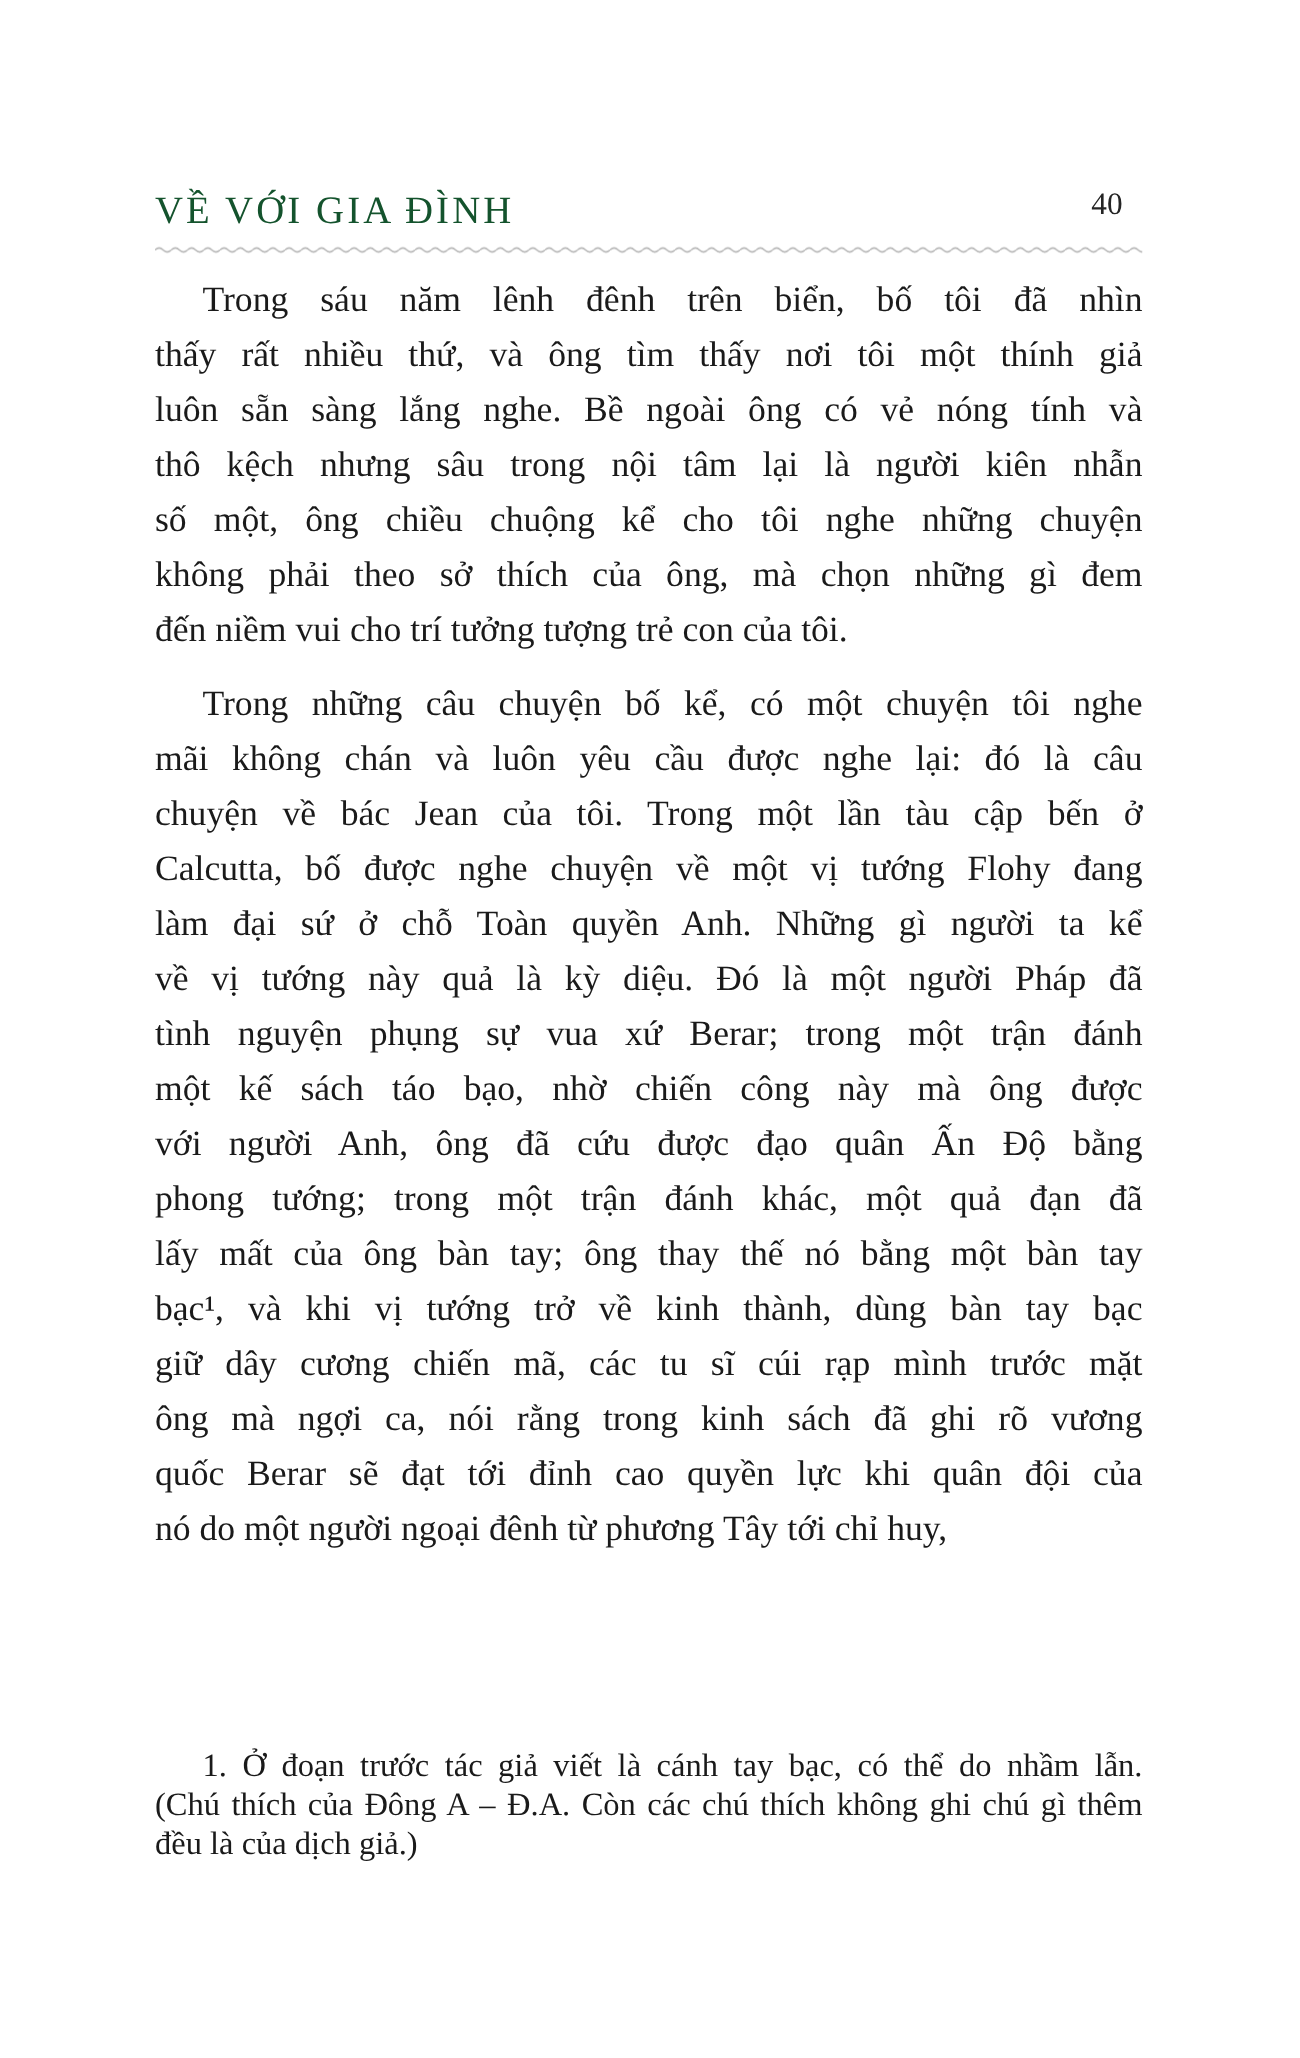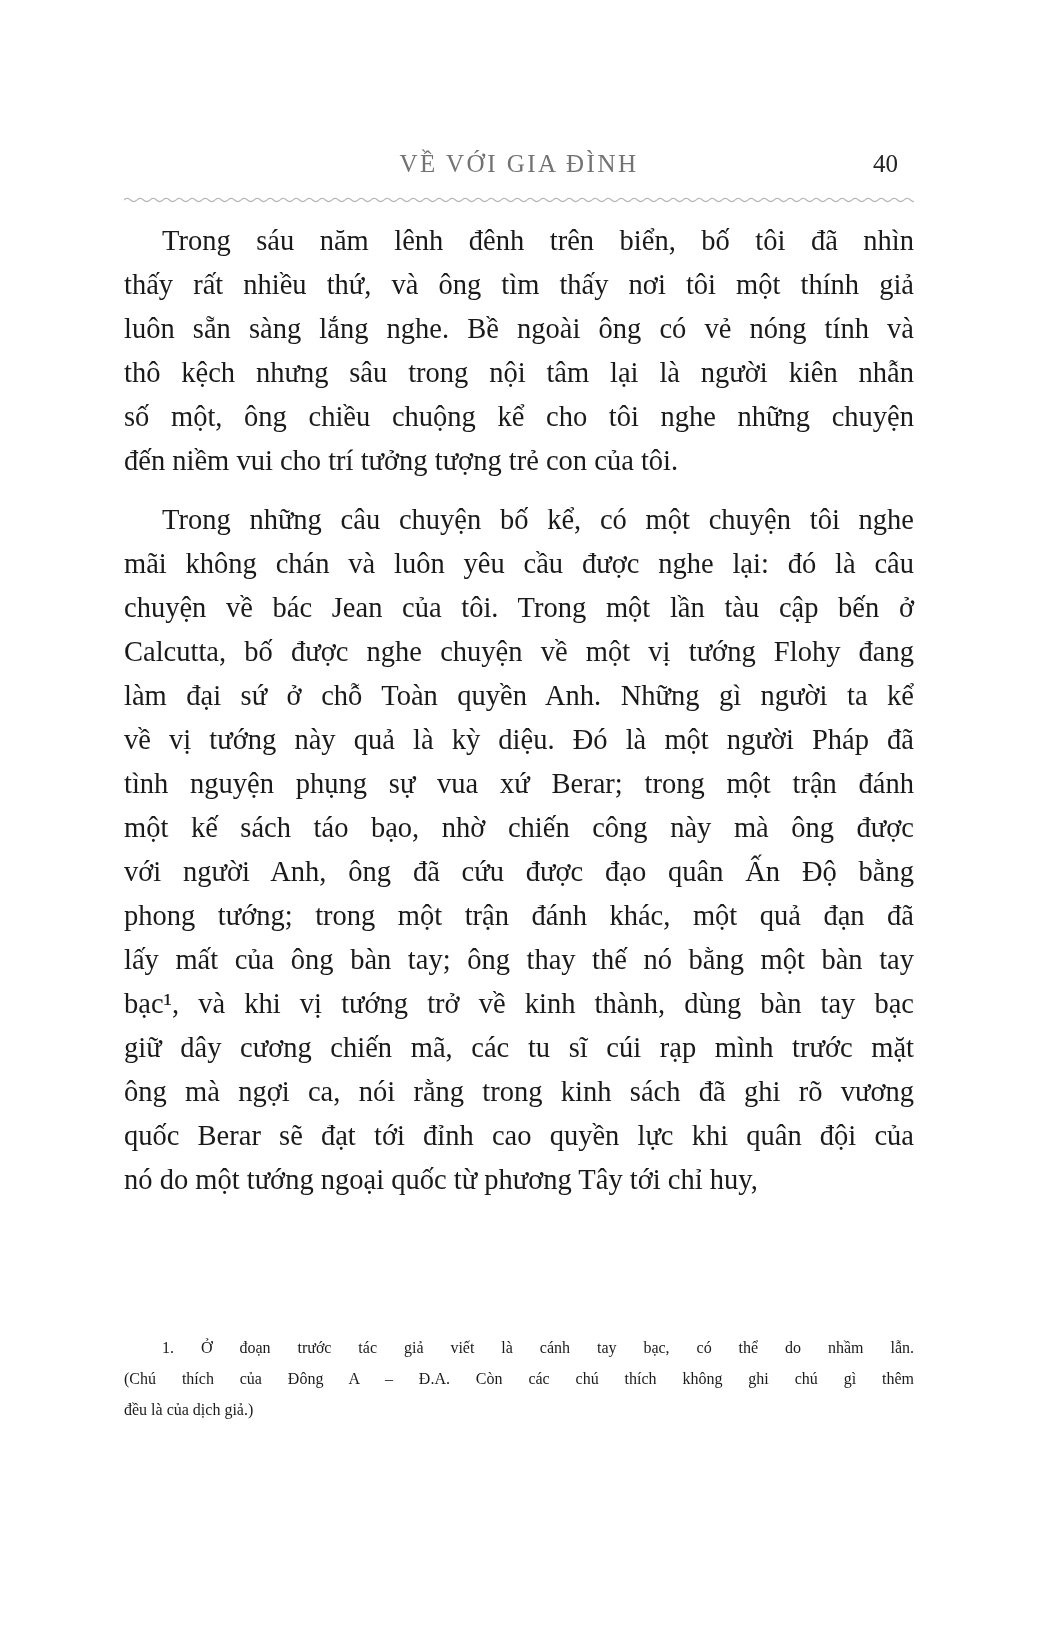--- a/index.html
+++ b/index.html
@@ -18,24 +18,23 @@
   }
   .running-header {
     position: absolute;
     top: 150px;
     left: 124px;
     width: 790px;
     height: 34px;
   }
   .header-title {
     display: block;
-    text-align: center;
-    font-size: 25px;
+    font-size: 31px;
     letter-spacing: 2.5px;
-    color: #737373;
+    color: #14532d;
     white-space: nowrap;
   }
   .page-number {
     position: absolute;
     top: 0;
     right: 16px;
     font-size: 25px;
     color: #242424;
   }
   .wavy-divider {
@@ -55,24 +54,24 @@
   .para:last-child { margin-bottom: 4px; }
   .line {
     text-align: justify;
     text-align-last: justify;
     white-space: normal;
   }
   .line.first { text-indent: 38px; }
   .line.last { text-align-last: left; }
   .footnote {
     position: absolute;
-    top: 1332px;
+    top: 1397px;
     left: 124px;
     width: 790px;
-    font-size: 16px;
+    font-size: 26px;
     line-height: 31px;
   }
   .fn-line {
     text-align: justify;
     text-align-last: justify;
   }
   .fn-line.first { text-indent: 38px; }
   .fn-line.last { text-align-last: left; }
 </style>
 </head>
@@ -94,39 +93,40 @@
     <rect x="0" y="0" width="790" height="10" fill="url(#wavepat)"></rect>
   </svg>
 
   <div class="body-text">
     <div class="para">
       <div class="line first">Trong sáu năm lênh đênh trên biển, bố tôi đã nhìn</div>
       <div class="line">thấy rất nhiều thứ, và ông tìm thấy nơi tôi một thính giả</div>
       <div class="line">luôn sẵn sàng lắng nghe. Bề ngoài ông có vẻ nóng tính và</div>
       <div class="line">thô kệch nhưng sâu trong nội tâm lại là người kiên nhẫn</div>
       <div class="line">số một, ông chiều chuộng kể cho tôi nghe những chuyện</div>
+      <div class="line">không phải theo sở thích của ông, mà chọn những gì đem</div>
       <div class="line last">đến niềm vui cho trí tưởng tượng trẻ con của tôi.</div>
     </div>
     <div class="para">
       <div class="line first">Trong những câu chuyện bố kể, có một chuyện tôi nghe</div>
       <div class="line">mãi không chán và luôn yêu cầu được nghe lại: đó là câu</div>
       <div class="line">chuyện về bác Jean của tôi. Trong một lần tàu cập bến ở</div>
       <div class="line">Calcutta, bố được nghe chuyện về một vị tướng Flohy đang</div>
       <div class="line">làm đại sứ ở chỗ Toàn quyền Anh. Những gì người ta kể</div>
       <div class="line">về vị tướng này quả là kỳ diệu. Đó là một người Pháp đã</div>
       <div class="line">tình nguyện phụng sự vua xứ Berar; trong một trận đánh</div>
       <div class="line">một kế sách táo bạo, nhờ chiến công này mà ông được</div>
       <div class="line">với người Anh, ông đã cứu được đạo quân Ấn Độ bằng</div>
       <div class="line">phong tướng; trong một trận đánh khác, một quả đạn đã</div>
       <div class="line">lấy mất của ông bàn tay; ông thay thế nó bằng một bàn tay</div>
       <div class="line">bạc¹, và khi vị tướng trở về kinh thành, dùng bàn tay bạc</div>
       <div class="line">giữ dây cương chiến mã, các tu sĩ cúi rạp mình trước mặt</div>
       <div class="line">ông mà ngợi ca, nói rằng trong kinh sách đã ghi rõ vương</div>
       <div class="line">quốc Berar sẽ đạt tới đỉnh cao quyền lực khi quân đội của</div>
-      <div class="line last">nó do một tướng ngoại quốc từ phương Tây tới chỉ huy,</div>
+      <div class="line last">nó do một người ngoại đênh từ phương Tây tới chỉ huy,</div>
     </div>
   </div>
 
   <div class="footnote">
     <div class="fn-line first">1. Ở đoạn trước tác giả viết là cánh tay bạc, có thể do nhầm lẫn.</div>
     <div class="fn-line">(Chú thích của Đông A – Đ.A. Còn các chú thích không ghi chú gì thêm</div>
     <div class="fn-line last">đều là của dịch giả.)</div>
   </div>
 
 </div>

